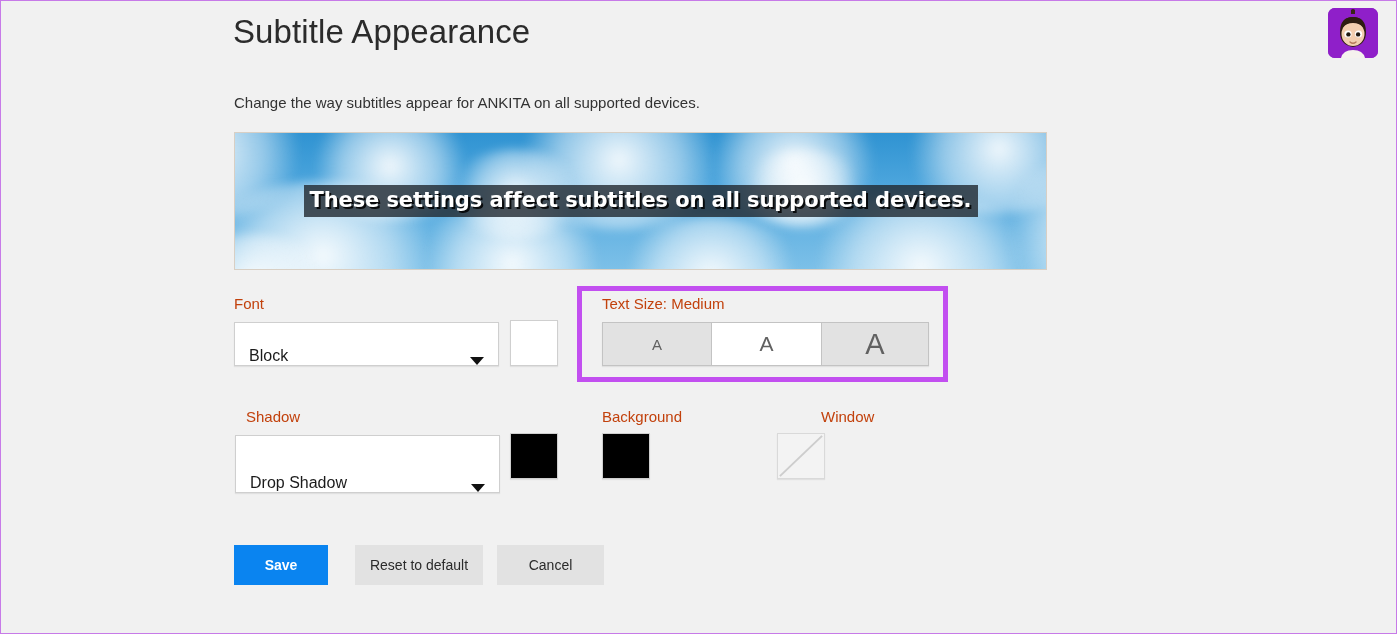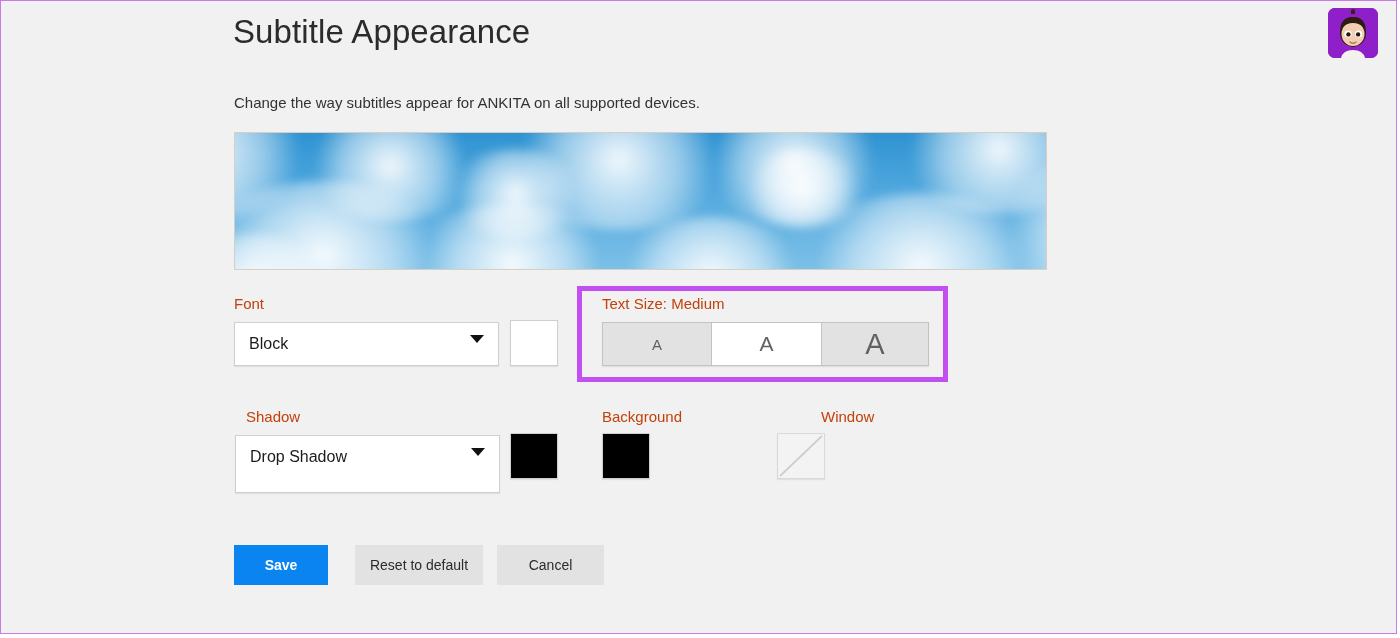--- a/index.html
+++ b/index.html
@@ -94,22 +94,22 @@
     position: absolute;
     font-size: 15px;
     color: #c2410c;
   }
   .select-box {
     position: absolute;
     background: #ffffff;
     border: 1px solid #cfcfcf;
     box-shadow: 0 1px 1px rgba(0,0,0,0.07);
     display: flex;
-    align-items: flex-start;
-    padding: 12px 14px;
+    align-items: flex-end;
+    padding: 0 14px;
   }
   .select-value {
     font-size: 16px;
     color: #1b1b1b;
     flex: 1;
   }
   .caret {
     width: 0; height: 0;
     border-left: 7px solid transparent;
     border-right: 7px solid transparent;
@@ -205,20 +205,23 @@
       <span style="left:47%;  top:60%;  width:200px; height:120px;"></span>
       <span style="left:56%;  top:-10%; width:190px; height:120px;"></span>
       <span style="left:66%;  top:45%;  width:250px; height:150px;"></span>
       <span style="left:76%;  top:-22%; width:210px; height:130px;"></span>
       <span style="left:86%;  top:22%;  width:230px; height:150px;"></span>
 
       <span style="left:2%;   top:70%;  width:160px; height:100px;"></span>
       <span style="left:30%;  top:18%;  width:140px; height:90px;"></span>
       <span style="left:60%;  top:18%;  width:130px; height:80px;"></span>
     </div>
+    <div class="subtitle-box">
+      <span class="subtitle-text">These settings affect subtitles on all supported devices.</span>
+    </div>
   </div>
 
   <div class="field-label" style="left:233px; top:294px;">Font</div>
   <div class="select-box" style="left:233px; top:321px; width:265px; height:44px;">
     <span class="select-value">Block</span>
     <span class="caret"></span>
   </div>
   <div class="swatch" style="left:509px; top:319px; width:48px; height:46px; background:#ffffff;"></div>
 
   <div class="textsize-highlight"></div>

